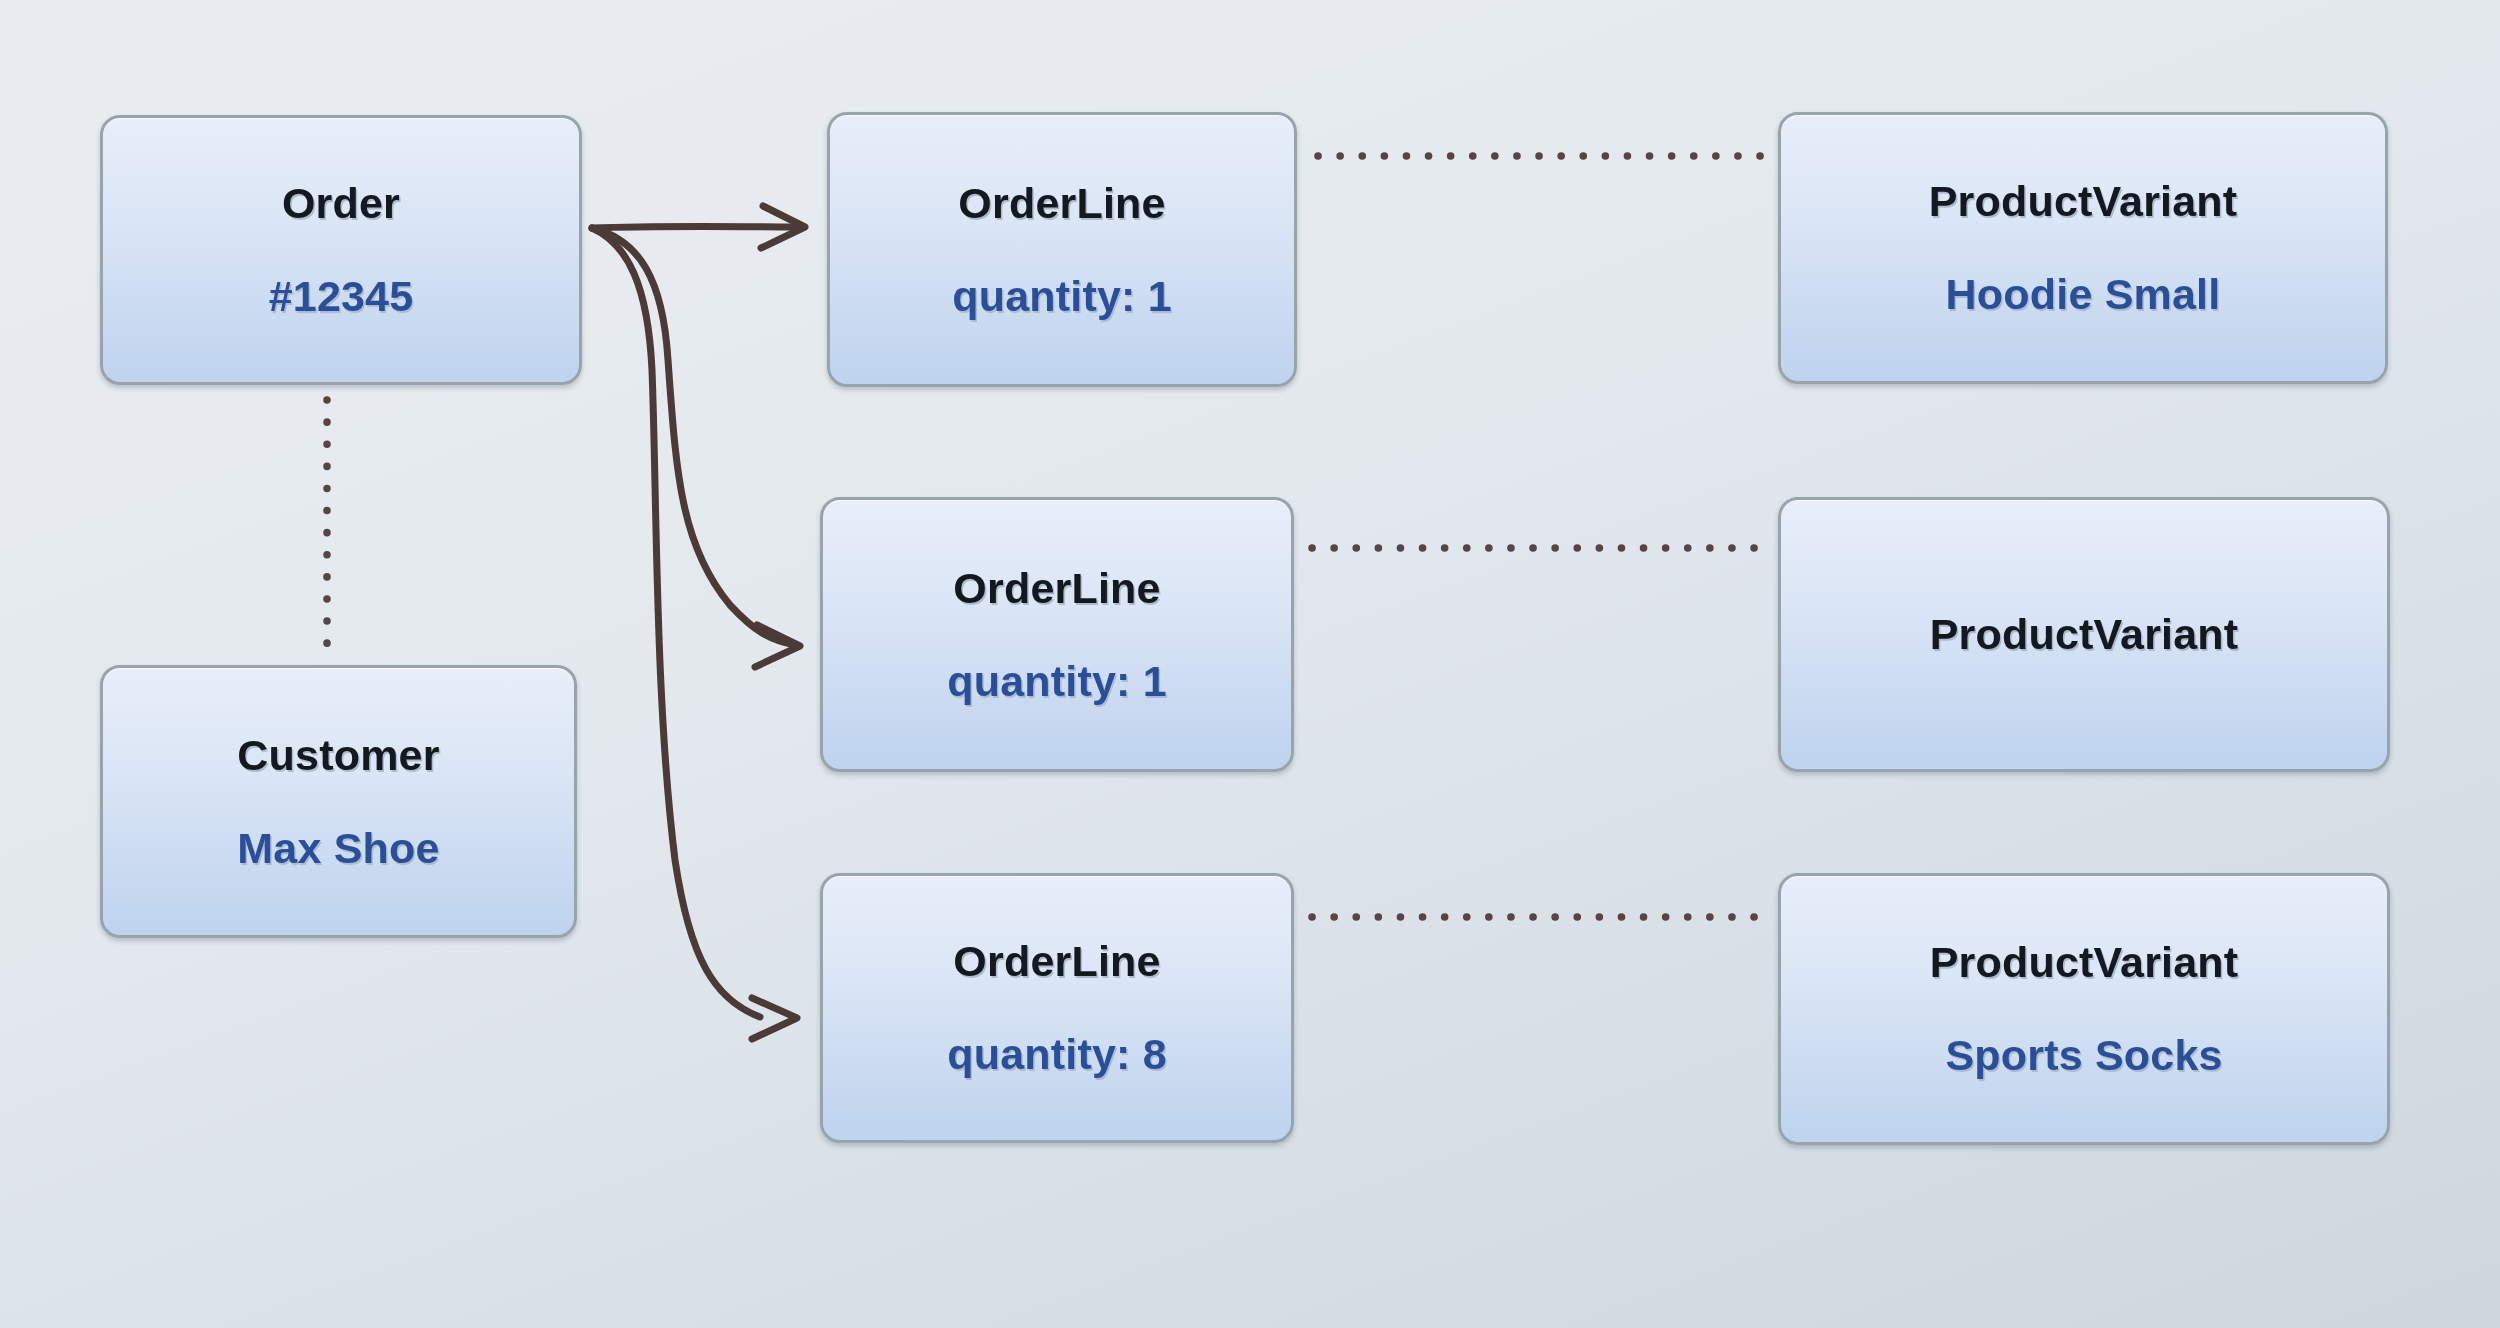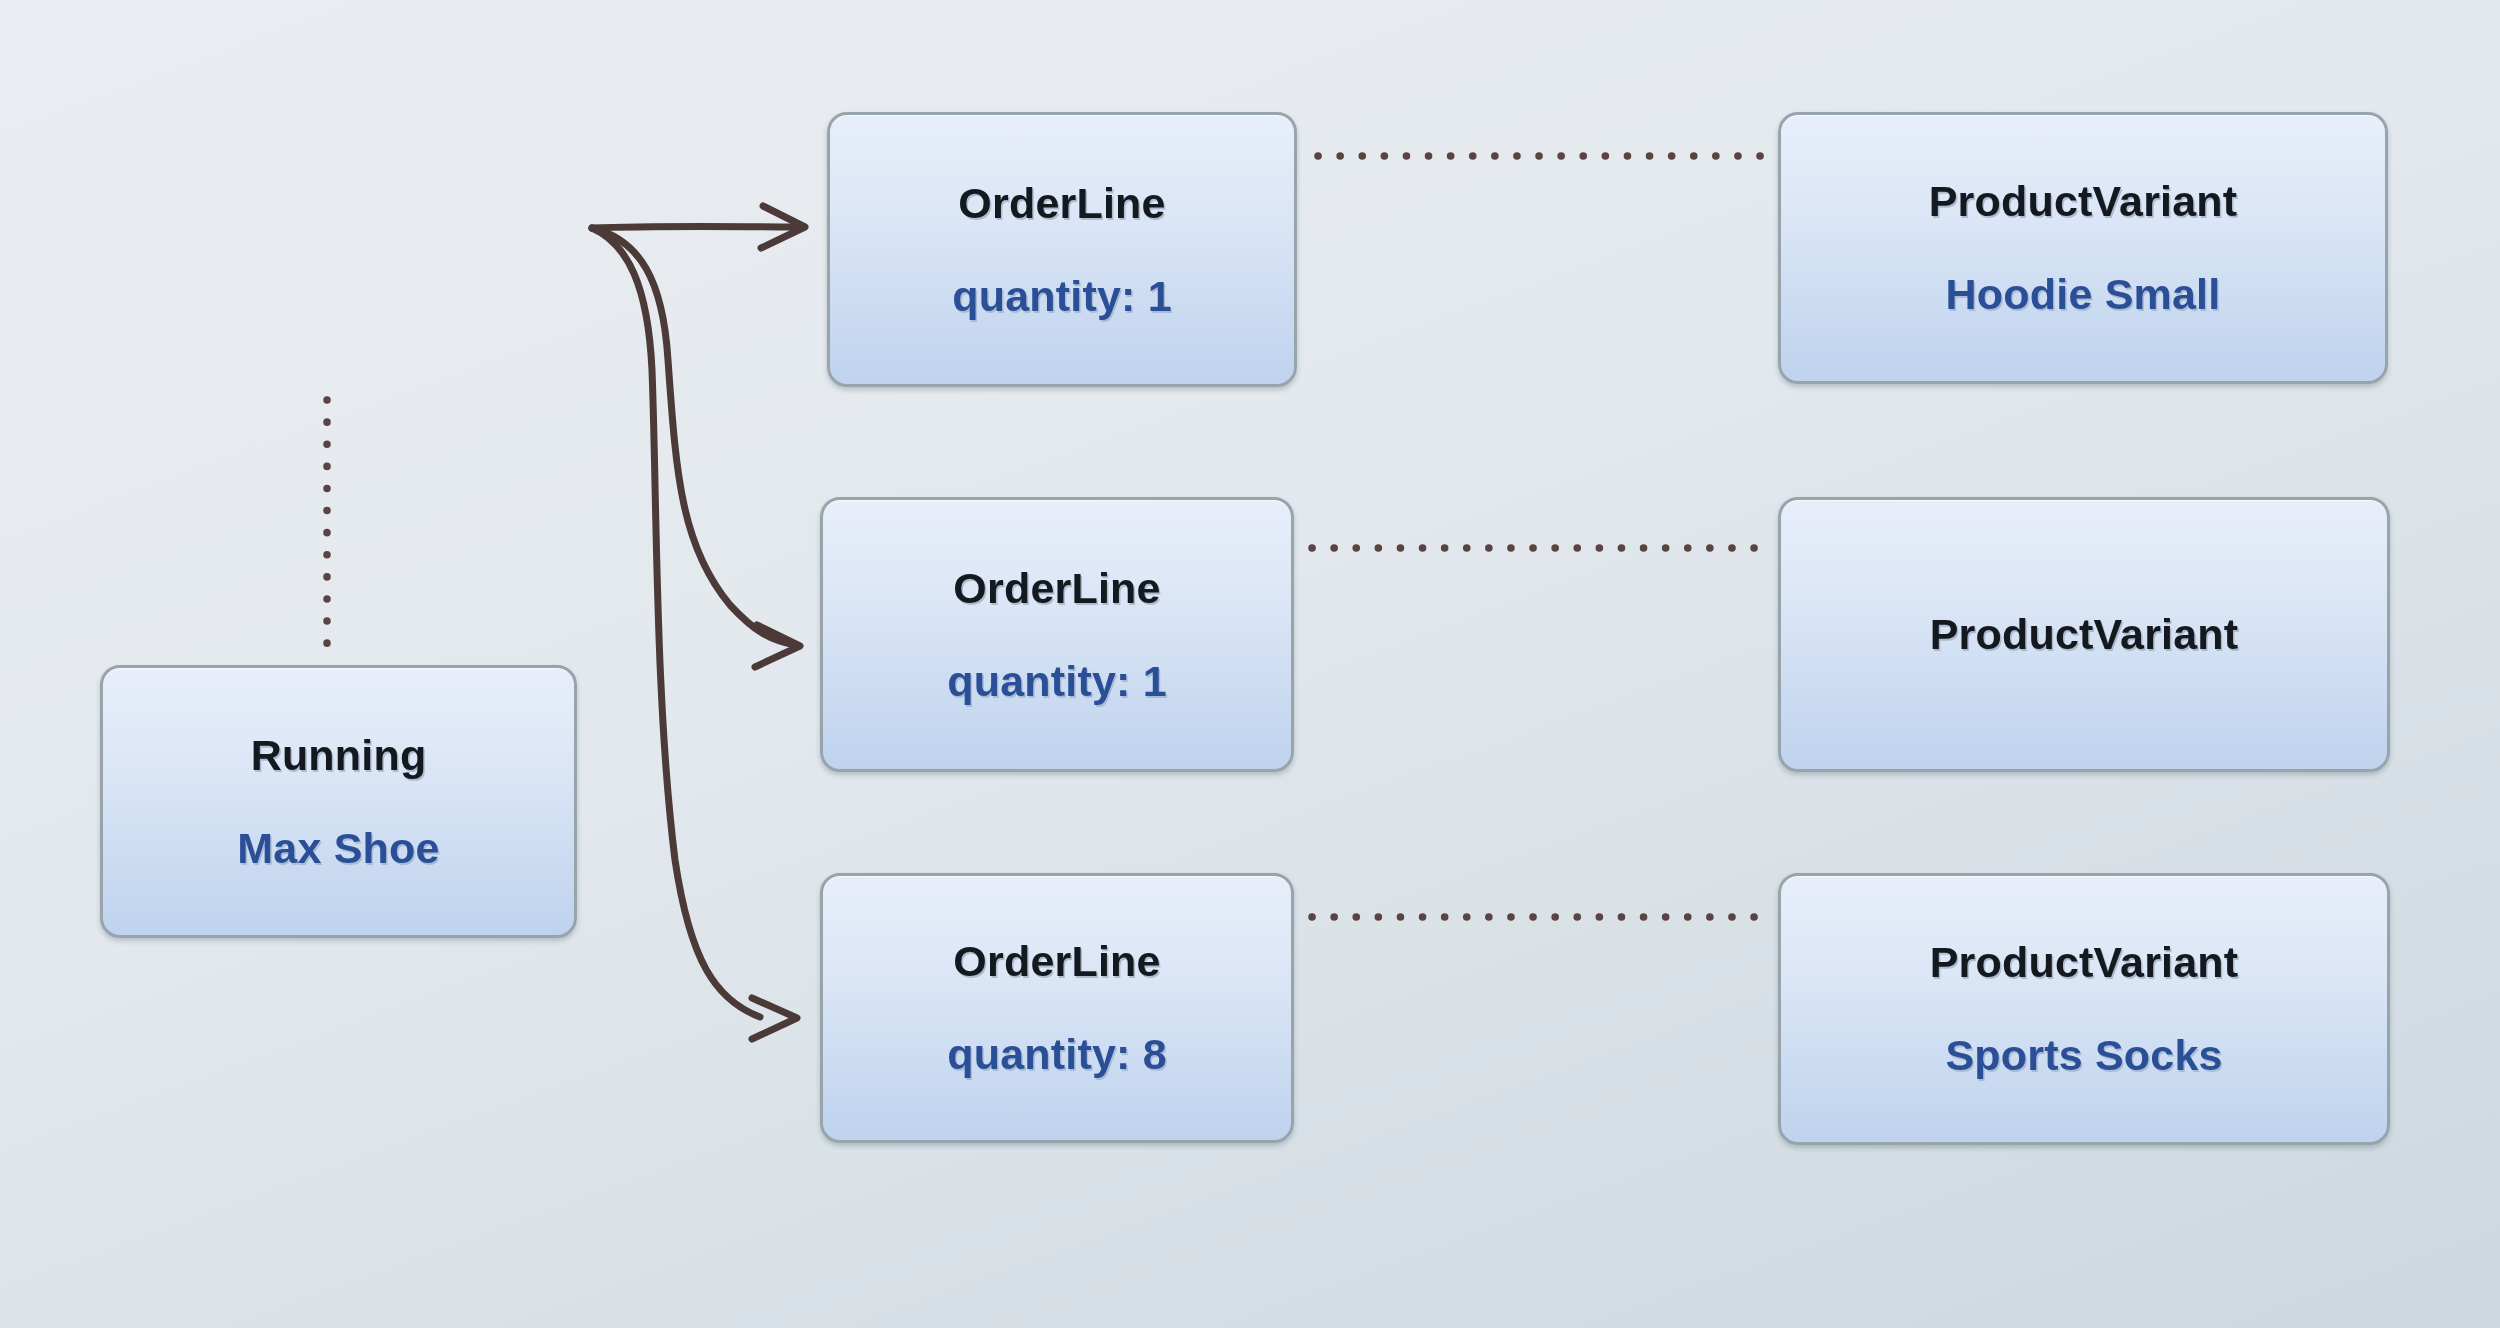--- a/index.html
+++ b/index.html
@@ -128,23 +128,27 @@
 
     <path class="dotted-link" d="M 327 400 L 327 652"></path>
 
     <path class="dotted-link" d="M 1318 156 L 1762 156"></path>
 
     <path class="dotted-link" d="M 1312 548 L 1762 548"></path>
 
     <path class="dotted-link" d="M 1312 917 L 1762 917"></path>
   </svg>
 
+  <div class="node" id="node-order">
+    <div class="title">Order</div>
+    <div class="subtitle">#12345</div>
+  </div>
 
   <div class="node" id="node-customer">
-    <div class="title">Running</div>
+    <div class="title">Customer</div>
     <div class="subtitle">Max Shoe</div>
   </div>
 
   <div class="node" id="node-orderline-1">
     <div class="title">OrderLine</div>
     <div class="subtitle">quantity: 1</div>
   </div>
 
   <div class="node" id="node-orderline-2">
     <div class="title">OrderLine</div>

